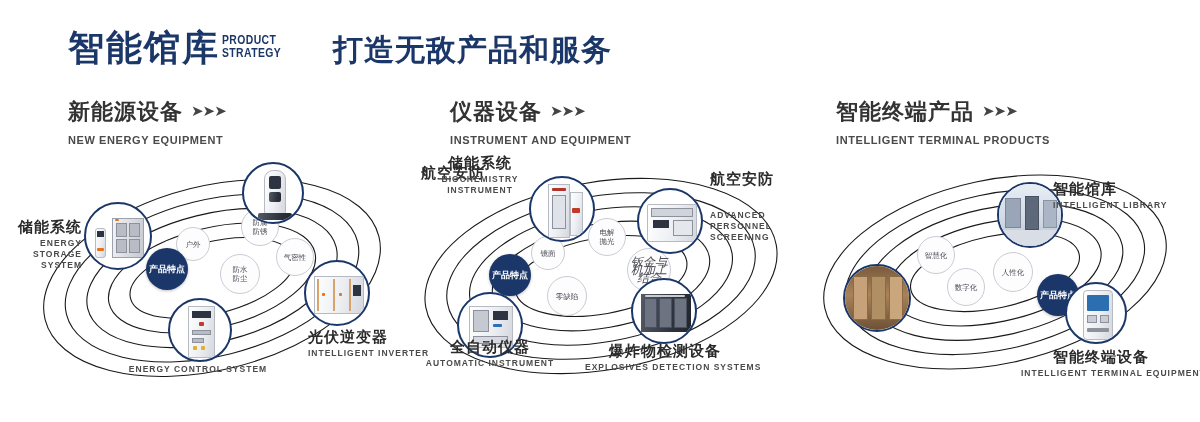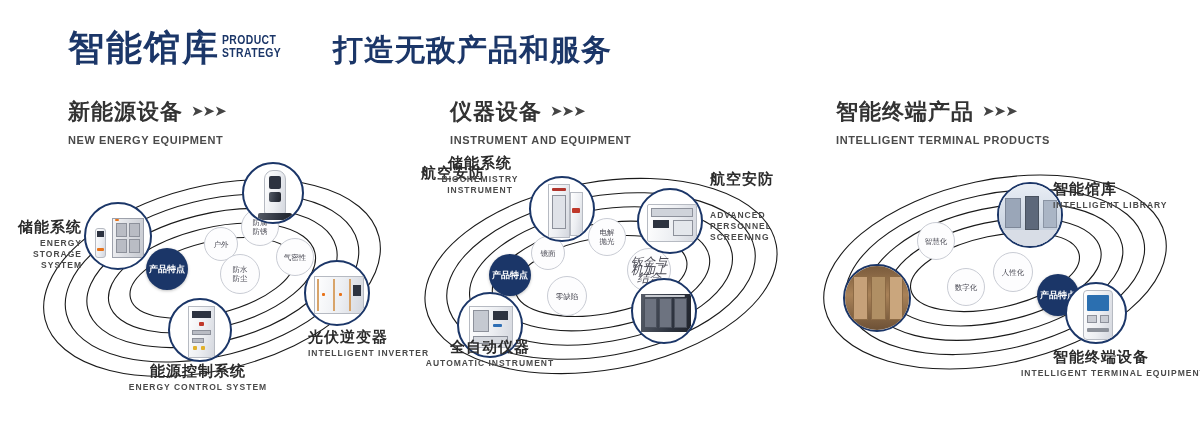--- a/index.html
+++ b/index.html
@@ -139,21 +139,21 @@
     <svg width="400" height="250">
       <g fill="none" stroke="#1a1a1a" stroke-width="1.1" transform="translate(192,128) rotate(-14)">
         <ellipse rx="172" ry="92"></ellipse>
         <ellipse rx="150" ry="78"></ellipse>
         <ellipse rx="128" ry="64"></ellipse>
         <ellipse rx="106" ry="50"></ellipse>
         <ellipse rx="84" ry="36"></ellipse>
       </g>
     </svg>
 
-    <div class="bub" style="left:184px;top:77px;width:34px;height:34px;">
+    <div class="bub" style="left:156px;top:77px;width:34px;height:34px;">
         <span>户外</span>
       </div>
     <div class="bub" style="left:221px;top:58px;width:38px;height:38px;">
         <span style="white-space:pre-line">防腐
 防锈</span>
       </div>
     <div class="bub" style="left:200px;top:104px;width:40px;height:40px;">
         <span style="white-space:pre-line">防水
 防尘</span>
       </div>
@@ -212,21 +212,20 @@
         <div class="dev wht" style="left:18px;top:6px;width:27px;height:52px;"></div>
         <div class="scr" style="left:22px;top:11px;width:19px;height:7px;"></div>
         <div class="led" style="left:29px;top:22px;width:5px;height:4px;background:#c0392b;"></div>
         <div class="pnl" style="left:22px;top:30px;width:19px;height:5px;"></div>
         <div class="pnl" style="left:22px;top:38px;width:12px;height:5px;"></div>
         <div class="led" style="left:23px;top:46px;width:4px;height:4px;background:#e1b12c;"></div>
         <div class="led" style="left:31px;top:46px;width:4px;height:4px;background:#e1b12c;"></div>
       </div>
     </div>
     <div class="cap ta-c" style="left:68px;top:212px;width:220px;">
-      <div class="cn">能源控制系统</div>
       <div class="en">ENERGY CONTROL SYSTEM</div>
     </div>
   </div>
 
   <div class="cluster" style="left:405px;">
     <svg width="400" height="250">
       <g fill="none" stroke="#1a1a1a" stroke-width="1.1" transform="translate(196,126) rotate(-10)">
         <ellipse rx="178" ry="94"></ellipse>
         <ellipse rx="156" ry="80"></ellipse>
         <ellipse rx="133" ry="66"></ellipse>
@@ -299,34 +298,38 @@
 
     <div class="node" style="left:226px;top:128px;width:66px;height:66px;">
       <div class="ph">
         <div class="dev drk" style="left:8px;top:14px;width:50px;height:38px;"></div>
         <div class="pnl" style="left:11px;top:18px;width:13px;height:30px;background:#6d7380;border-color:#4a505c;"></div>
         <div class="pnl" style="left:26px;top:18px;width:13px;height:30px;background:#6d7380;border-color:#4a505c;"></div>
         <div class="pnl" style="left:41px;top:18px;width:13px;height:30px;background:#6d7380;border-color:#4a505c;"></div>
         <div class="led" style="left:12px;top:15px;width:40px;height:2px;background:#c9ccd2;"></div>
       </div>
     </div>
+    <div class="cap ta-c" style="left:180px;top:192px;width:160px;">
+      <div class="cn">爆炸物检测设备</div>
+      <div class="en">EXPLOSIVES DETECTION SYSTEMS</div>
+    </div>
   </div>
 
   <div class="cluster" style="left:795px;">
     <svg width="400" height="250">
       <g fill="none" stroke="#1a1a1a" stroke-width="1.1" transform="translate(200,122) rotate(-12)">
         <ellipse rx="174" ry="92"></ellipse>
         <ellipse rx="152" ry="78"></ellipse>
         <ellipse rx="130" ry="64"></ellipse>
         <ellipse rx="108" ry="50"></ellipse>
         <ellipse rx="86" ry="36"></ellipse>
       </g>
     </svg>
 
-    <div class="bub" style="left:122px;top:72px;width:38px;height:38px;">
+    <div class="bub" style="left:122px;top:86px;width:38px;height:38px;">
         <span>智慧化</span>
       </div>
     <div class="bub" style="left:152px;top:118px;width:38px;height:38px;">
         <span>数字化</span>
       </div>
     <div class="bub" style="left:198px;top:102px;width:40px;height:40px;">
         <span>人性化</span>
       </div>
     <div class="badge" style="left:242px;top:124px;width:42px;height:42px;">
         <span style="white-space:pre-line">产品特点</span>

